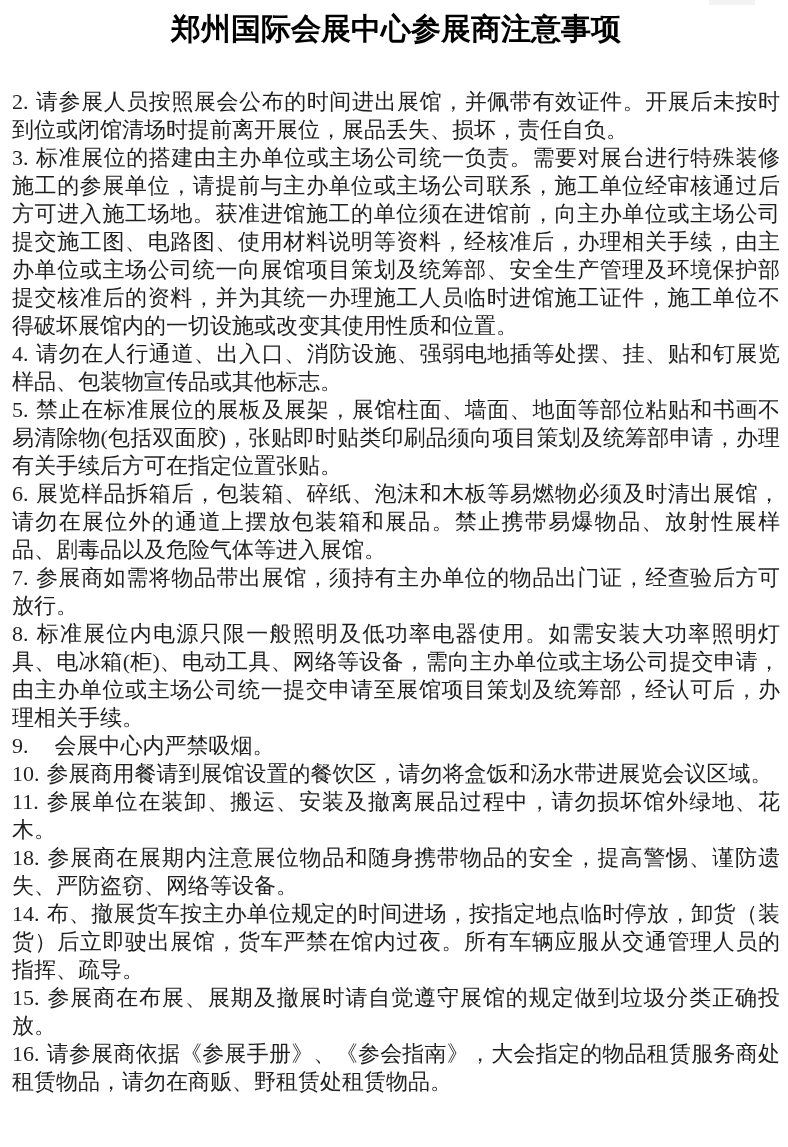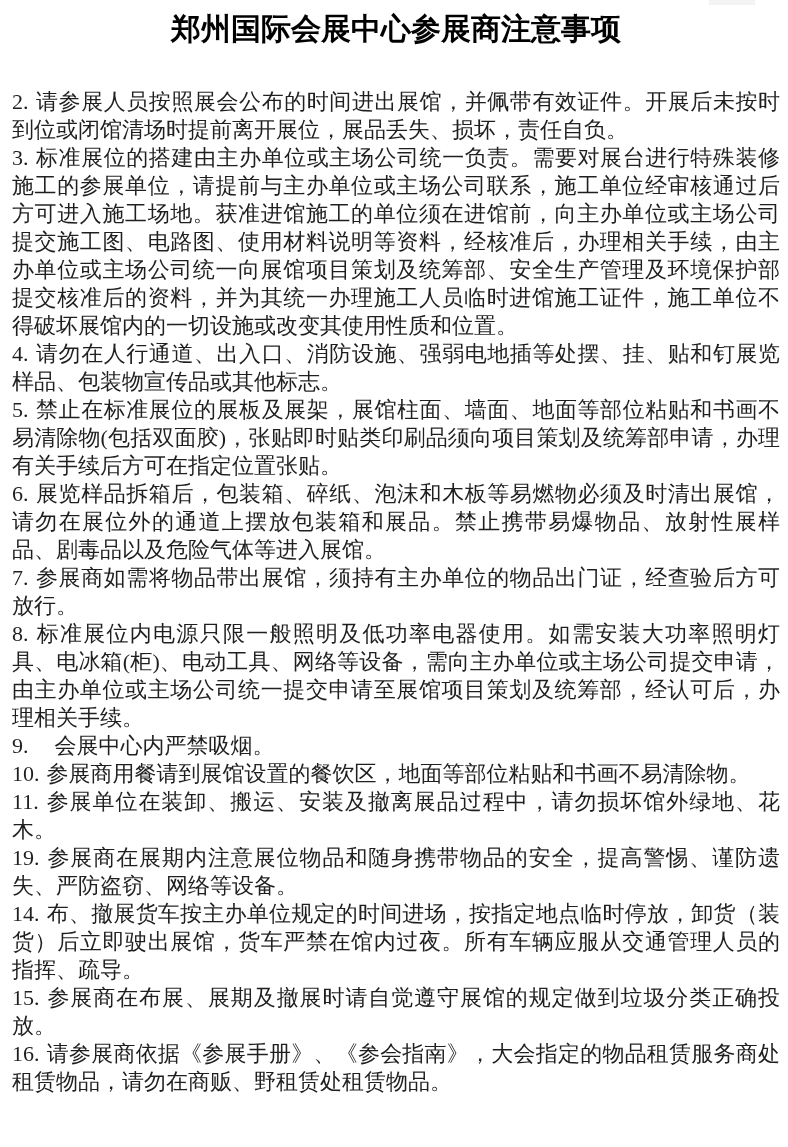--- a/index.html
+++ b/index.html
@@ -60,20 +60,20 @@
 
   <div class="notices">
     <p class="notice"><span class="num">2.</span><span>请参展人员按照展会公布的时间进出展馆，并佩带有效证件。开展后未按时到位或闭馆清场时提前离开展位，展品丢失、损坏，责任自负。</span></p>
     <p class="notice"><span class="num">3.</span><span>标准展位的搭建由主办单位或主场公司统一负责。需要对展台进行特殊装修施工的参展单位，请提前与主办单位或主场公司联系，施工单位经审核通过后方可进入施工场地。获准进馆施工的单位须在进馆前，向主办单位或主场公司提交施工图、电路图、使用材料说明等资料，经核准后，办理相关手续，由主办单位或主场公司统一向展馆项目策划及统筹部、安全生产管理及环境保护部提交核准后的资料，并为其统一办理施工人员临时进馆施工证件，施工单位不得破坏展馆内的一切设施或改变其使用性质和位置。</span></p>
     <p class="notice"><span class="num">4.</span><span>请勿在人行通道、出入口、消防设施、强弱电地插等处摆、挂、贴和钉展览样品、包装物宣传品或其他标志。</span></p>
     <p class="notice"><span class="num">5.</span><span>禁止在标准展位的展板及展架，展馆柱面、墙面、地面等部位粘贴和书画不易清除物(包括双面胶)，张贴即时贴类印刷品须向项目策划及统筹部申请，办理有关手续后方可在指定位置张贴。</span></p>
     <p class="notice"><span class="num">6.</span><span>展览样品拆箱后，包装箱、碎纸、泡沫和木板等易燃物必须及时清出展馆，请勿在展位外的通道上摆放包装箱和展品。禁止携带易爆物品、放射性展样品、剧毒品以及危险气体等进入展馆。</span></p>
     <p class="notice"><span class="num">7.</span><span>参展商如需将物品带出展馆，须持有主办单位的物品出门证，经查验后方可放行。</span></p>
     <p class="notice"><span class="num">8.</span><span>标准展位内电源只限一般照明及低功率电器使用。如需安装大功率照明灯具、电冰箱(柜)、电动工具、网络等设备，需向主办单位或主场公司提交申请，由主办单位或主场公司统一提交申请至展馆项目策划及统筹部，经认可后，办理相关手续。</span></p>
     <p class="notice"><span class="num wide">9.</span><span>会展中心内严禁吸烟。</span></p>
-    <p class="notice"><span class="num">10.</span><span>参展商用餐请到展馆设置的餐饮区，地面等部位粘贴和书画不易清除物。</span></p>
+    <p class="notice"><span class="num">10.</span><span>参展商用餐请到展馆设置的餐饮区，请勿将盒饭和汤水带进展览会议区域。</span></p>
     <p class="notice"><span class="num">11.</span><span>参展单位在装卸、搬运、安装及撤离展品过程中，请勿损坏馆外绿地、花木。</span></p>
-    <p class="notice"><span class="num">19.</span><span>参展商在展期内注意展位物品和随身携带物品的安全，提高警惕、谨防遗失、严防盗窃、网络等设备。</span></p>
+    <p class="notice"><span class="num">18.</span><span>参展商在展期内注意展位物品和随身携带物品的安全，提高警惕、谨防遗失、严防盗窃、网络等设备。</span></p>
     <p class="notice"><span class="num">14.</span><span>布、撤展货车按主办单位规定的时间进场，按指定地点临时停放，卸货（装货）后立即驶出展馆，货车严禁在馆内过夜。所有车辆应服从交通管理人员的指挥、疏导。</span></p>
     <p class="notice"><span class="num">15.</span><span>参展商在布展、展期及撤展时请自觉遵守展馆的规定做到垃圾分类正确投放。</span></p>
     <p class="notice"><span class="num">16.</span><span>请参展商依据《参展手册》、《参会指南》，大会指定的物品租赁服务商处租赁物品，请勿在商贩、野租赁处租赁物品。</span></p>
   </div>
 </div>
 
 </body></html>

